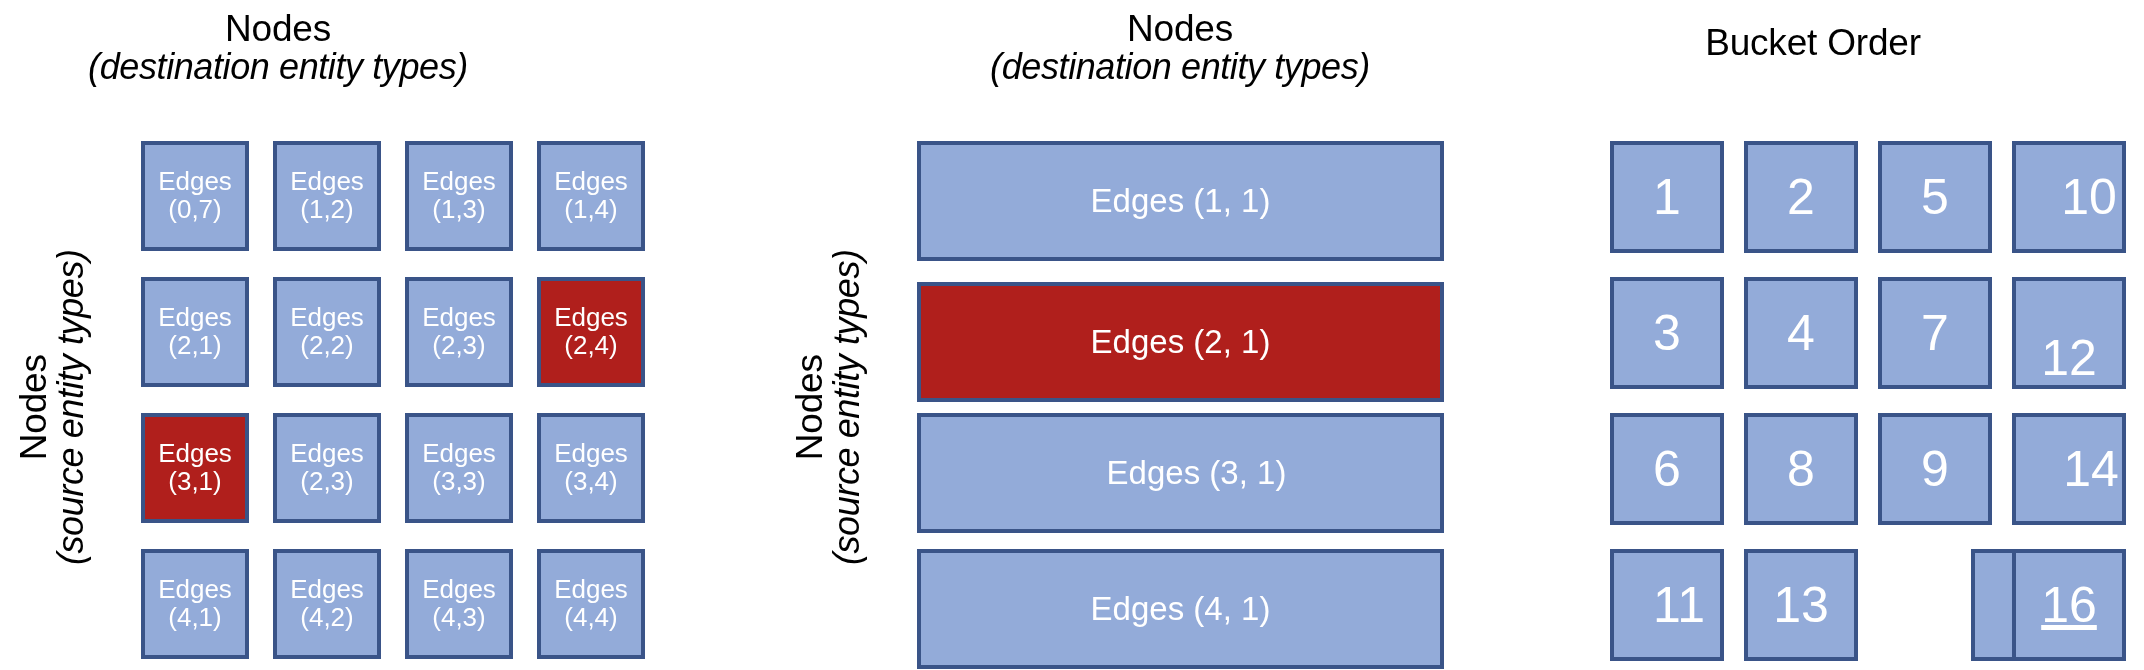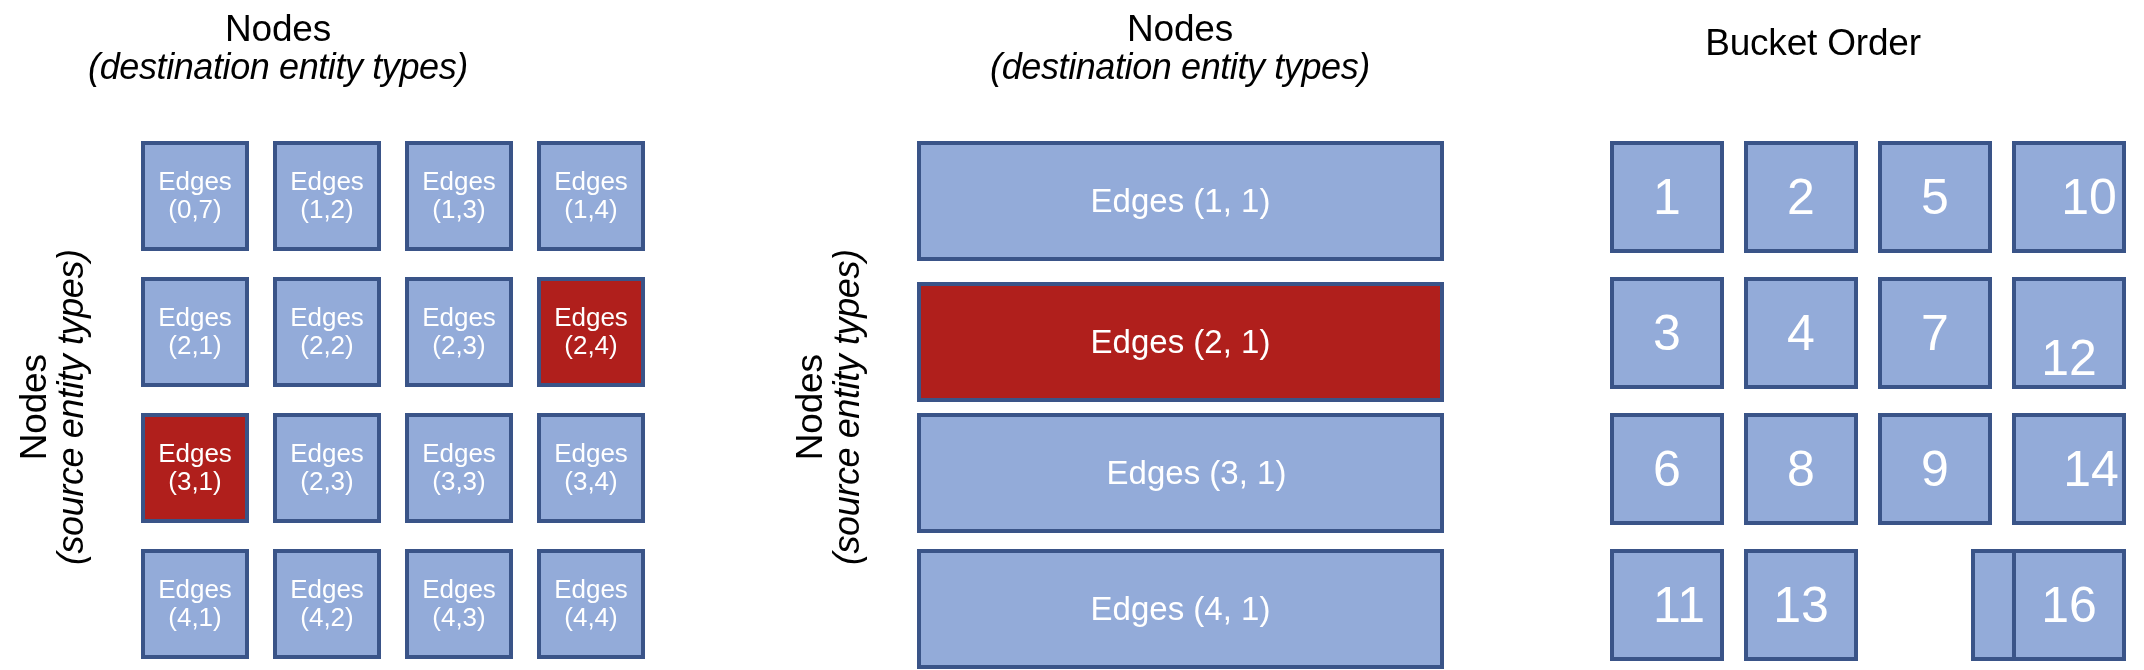--- a/index.html
+++ b/index.html
@@ -243,16 +243,16 @@
 
   <div class="box bucket" style="left:1610px; top:549px;padding-left:24px;">
     <span>11</span>
   </div>
   <div class="box bucket" style="left:1744px; top:549px;">
     <span>13</span>
   </div>
   <div class="box bucket" style="left:1971px; top:549px;padding-left:36px;">
     <span>15</span>
   </div>
-  <div class="box bucket" style="left:2012px; top:549px;">
+  <div class="box bucket" style="left:2012px; top:549px;text-decoration:underline;">
     <span>16</span>
   </div>
 </div>
 
 </body></html>

